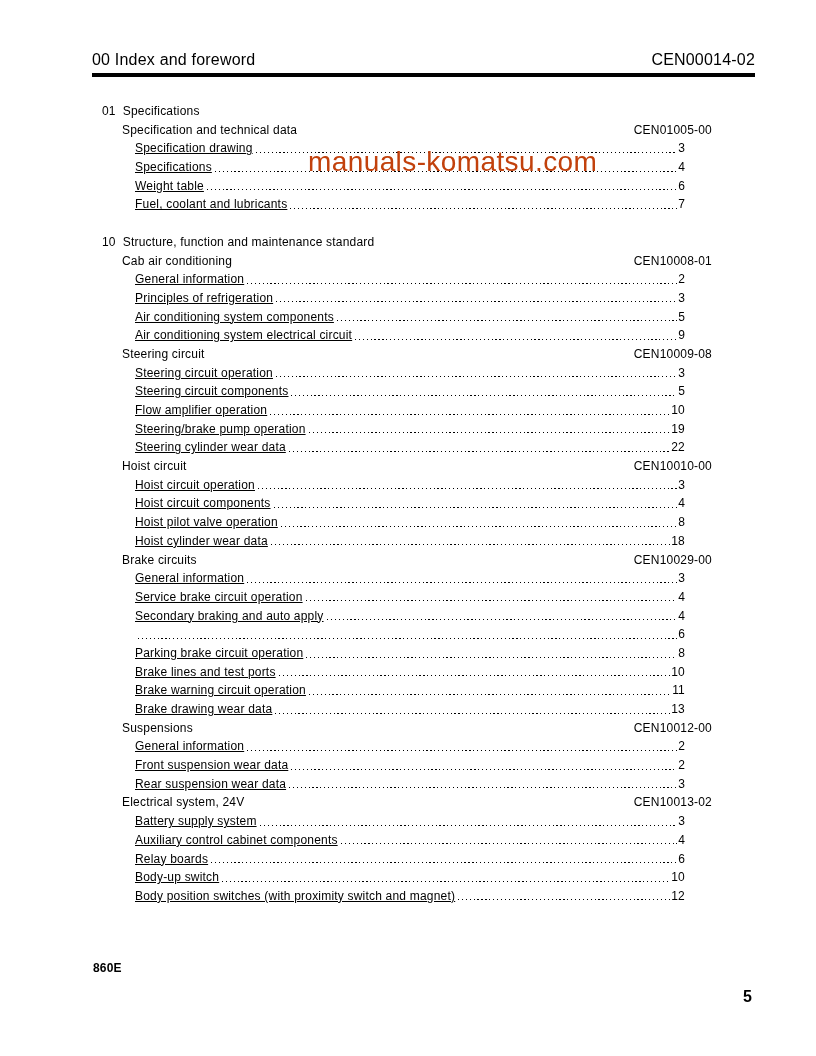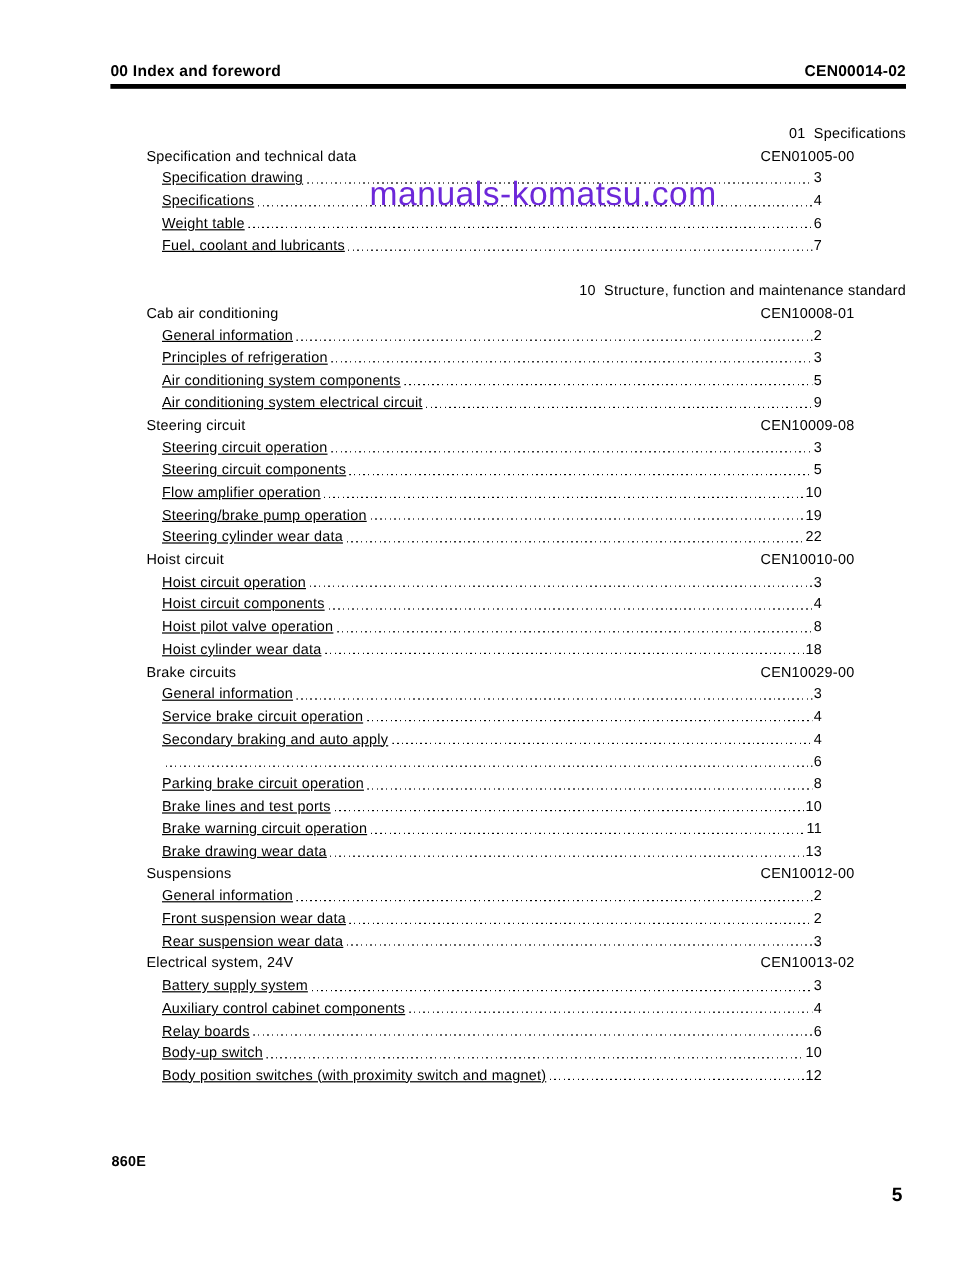--- a/index.html
+++ b/index.html
@@ -12,52 +12,52 @@
     background: #ffffff;
     overflow: hidden;
     font-family: "Liberation Sans", sans-serif;
     color: #000;
   }
 
   
   .header { position: absolute; left: 92px; top: 51px; width: 663px; }
   .header-row {
     display: flex; justify-content: space-between;
-    font-weight: 700; font-size: 13px; letter-spacing: 0.2px;
+    font-weight: 400; font-size: 16px; letter-spacing: 0.2px;
   }
   .header-rule { height: 4px; background: #000; margin-top: 4px; }
 
   
   .toc {
     position: absolute; left: 92px; top: 102px; width: 663px;
     font-size: 12px; letter-spacing: 0.2px;
   }
   .row {
     display: flex; align-items: baseline;
-    height: 18.7px; line-height: 18.7px; white-space: nowrap; justify-content: flex-end;
+    height: 18.7px; line-height: 18.7px; white-space: nowrap;
   }
   .row.section { padding-left: 10px; }
   .section .num { margin-right: 7px; }
   .row.group { padding-left: 30px; padding-right: 43px; justify-content: space-between; }
   .row.item { padding-left: 43px; padding-right: 70px; }
   .item .lbl { flex: 0 0 auto; text-decoration: underline; }
   .item .dots {
     flex: 1 1 auto; align-self: stretch; margin: 0 1px 0 3px;
     background-image: repeating-linear-gradient(to right, #000 0, #000 1.2px, transparent 1.2px, transparent 3.9px);
     background-size: 100% 1.2px;
     background-repeat: no-repeat;
     background-position: 0 12.6px;
   }
   .item .pg { flex: 0 0 auto; }
   .gap { height: 18.7px; }
 
   
   .watermark {
     position: absolute; left: 308px; top: 146px;
-    font-size: 28px; letter-spacing: 0.4px; color: #6d28d9;
+    font-size: 28px; letter-spacing: 0.4px; color: #c2410c;
     white-space: nowrap; z-index: 2;
   }
 
   
   .footer-left {
     position: absolute; left: 93px; top: 961px;
     font-weight: 700; font-size: 12px; letter-spacing: 0.2px;
   }
   .footer-page {
     position: absolute; right: 64px; top: 988px;

